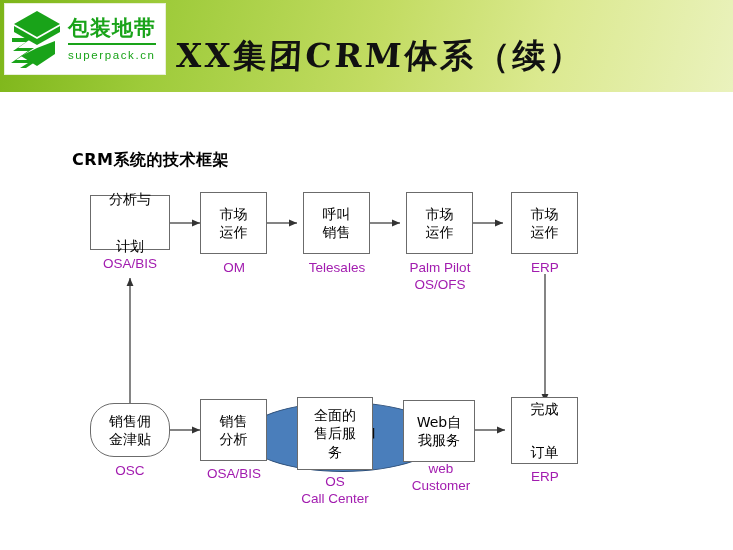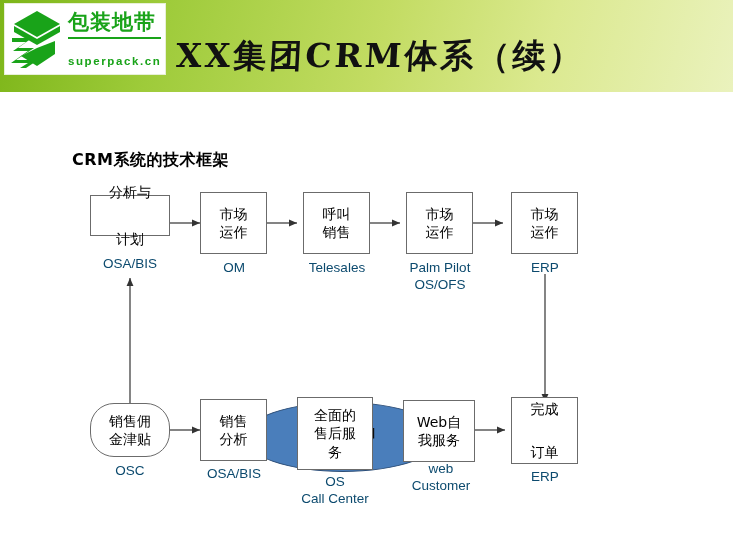--- a/index.html
+++ b/index.html
@@ -20,22 +20,22 @@
     background:#ffffff;border:1px solid #e8f0d8;
     display:flex;align-items:center;
   }
   #logo-mark{width:58px;height:62px;margin-left:3px;flex:0 0 auto;}
   #logo-text{margin-left:2px;display:flex;flex-direction:column;justify-content:center;}
   #logo-cn{
     color:#19a319;font-weight:bold;font-size:21px;letter-spacing:1px;
     font-family:"DejaVu Sans",sans-serif;line-height:1.05;
   }
   #logo-en{
-    color:#19a319;font-weight:bold;font-size:11.5px;letter-spacing:1.6px;
-    margin-top:4px;border-top:2px solid #19a319;padding-top:16px;
+    color:#19a319;font-weight:normal;font-size:11.5px;letter-spacing:1.6px;
+    margin-top:4px;border-top:2px solid #19a319;padding-top:4px;
   }
   #deck-title{
     position:absolute;left:176px;top:34px;
     font-family:"DejaVu Serif","DejaVu Sans",serif;
     font-size:33px;color:#111111;letter-spacing:3px;
     font-weight:600;white-space:nowrap;
     transform:skewX(-3deg);
   }
 
   
@@ -54,21 +54,21 @@
     border:1px solid #6b6b6b;background:#ffffff;
     display:flex;flex-direction:column;align-items:center;justify-content:center;
     font-family:"DejaVu Sans",sans-serif;
     font-size:14px;color:#000;line-height:1.32;
     text-align:center;
   }
   .node span{display:block;white-space:nowrap;}
   .caption{
     position:absolute;
     font-family:"Liberation Sans",sans-serif;
-    font-size:13.5px;color:#0c4a6e;text-align:center;
+    font-size:13.5px;color:#a21caf;text-align:center;
     white-space:nowrap;line-height:1.28;
   }
   .caption span{display:block;}
 
   #ellipse{
     position:absolute;left:244px;top:310px;width:196px;height:68px;
     border-radius:50%;background:#4a7ebb;border:1px solid #2e4f78;
   }
   #ellipse-label{
     position:absolute;left:0;top:0;width:100%;height:100%;
@@ -123,21 +123,21 @@
       <line x1="267" y1="338" x2="297" y2="338"></line>
       <line x1="373" y1="338" x2="403" y2="338"></line>
       <line x1="475" y1="338" x2="505" y2="338"></line>
 
       <line x1="130" y1="312" x2="130" y2="186"></line>
 
       <line x1="545" y1="182" x2="545" y2="310"></line>
     </g>
   </svg>
 
-  <div class="node" style="left:90px;top:103px;width:80px;height:41px;gap:28px;">
+  <div class="node" style="left:90px;top:103px;width:80px;height:55px;gap:28px;">
     <span>分析与</span>
     <span>计划</span>
   </div>
   <div class="caption" style="left:70px;top:163px;width:120px;">
     <span>OSA/BIS</span>
   </div>
 
   <div class="node" style="left:200px;top:100px;width:67px;height:62px;">
     <span>市场</span>
     <span>运作</span>

